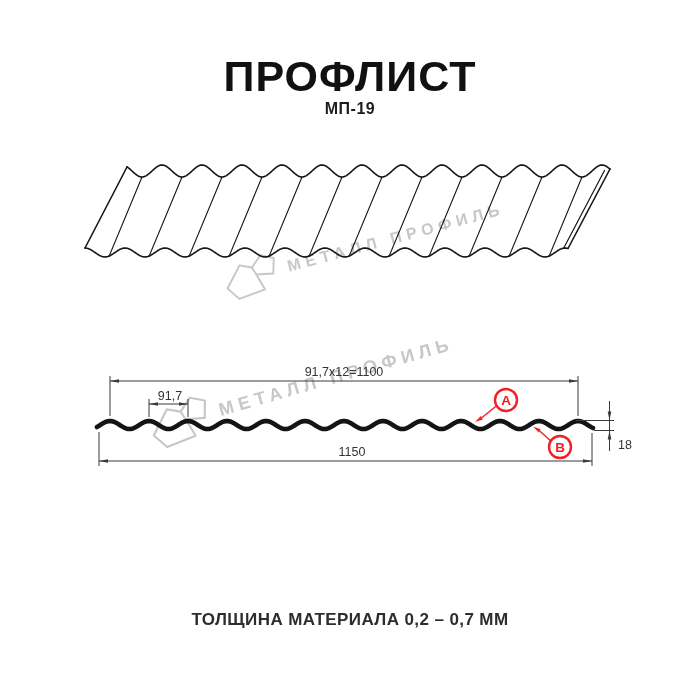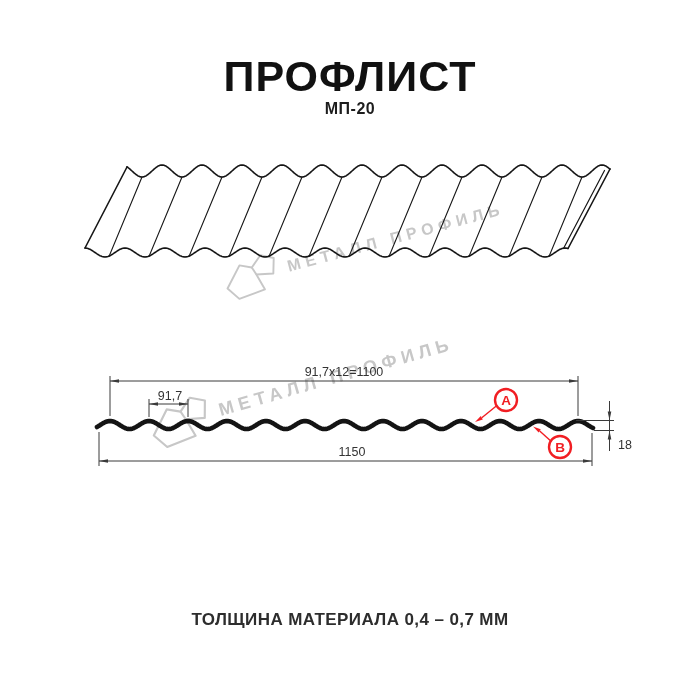--- a/index.html
+++ b/index.html
@@ -139,14 +139,14 @@
     <g>
       <line x1="550.8" y1="441" x2="539.7" y2="430.9" stroke="#f11e23" stroke-width="1.4"></line>
       <polygon points="533,426.5 540.7,429.3 538.7,432.5" fill="#f11e23"></polygon>
       <circle cx="560" cy="447" r="11" fill="#ffffff" stroke="#f11e23" stroke-width="2.4"></circle>
       <text class="red-label" x="560" y="452" text-anchor="middle">B</text>
     </g>
   </g>
 </svg>
 
 <div class="page-title">ПРОФЛИСТ</div>
-<div class="page-subtitle">МП-20</div>
-<div class="footer-note">ТОЛЩИНА МАТЕРИАЛА 0,4 – 0,7 ММ</div>
+<div class="page-subtitle">МП-19</div>
+<div class="footer-note">ТОЛЩИНА МАТЕРИАЛА 0,2 – 0,7 ММ</div>
 
 </body></html>

